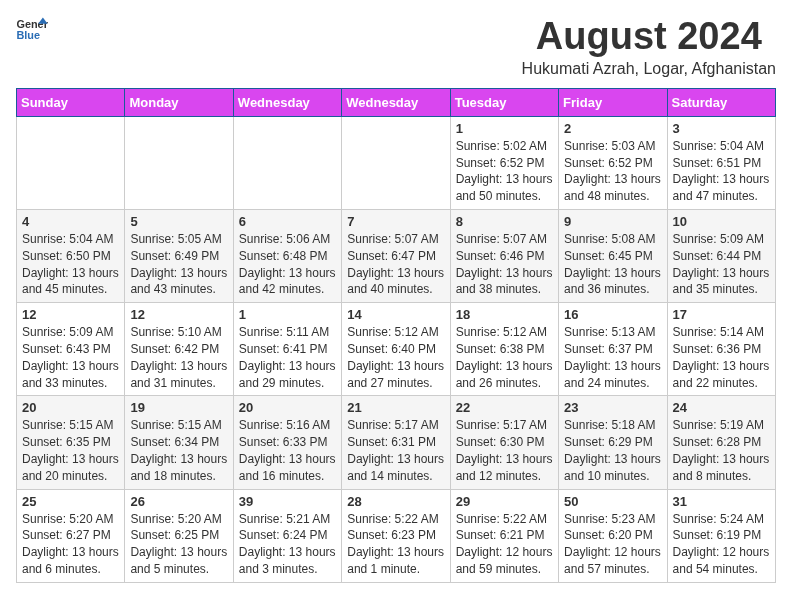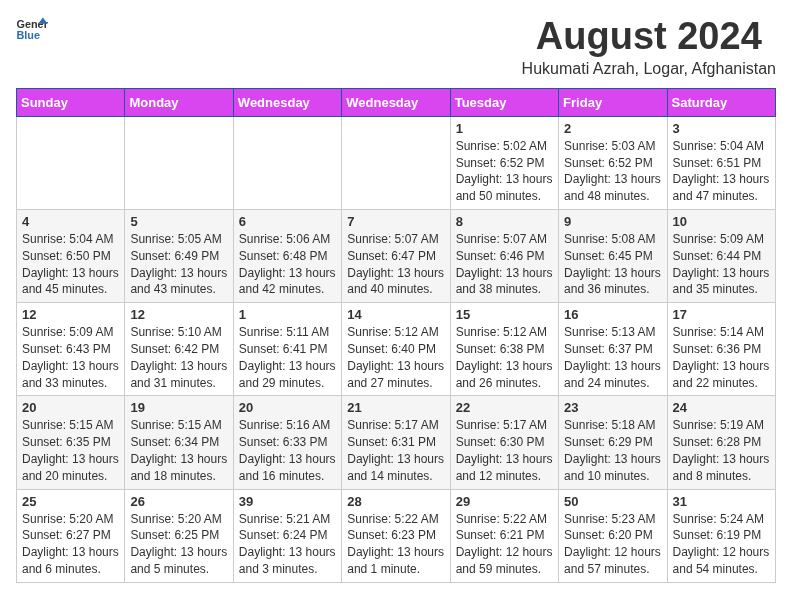--- a/index.html
+++ b/index.html
@@ -170,21 +170,21 @@
         </td>
         <td>
           <span class="cell-day">1</span>
           <div class="cell-info">Sunrise: 5:11 AM<br>Sunset: 6:41 PM<br>Daylight: 13 hours<br>and 29 minutes.</div>
         </td>
         <td>
           <span class="cell-day">14</span>
           <div class="cell-info">Sunrise: 5:12 AM<br>Sunset: 6:40 PM<br>Daylight: 13 hours<br>and 27 minutes.</div>
         </td>
         <td>
-          <span class="cell-day">15</span>
+          <span class="cell-day">18</span>
           <div class="cell-info">Sunrise: 5:12 AM<br>Sunset: 6:38 PM<br>Daylight: 13 hours<br>and 26 minutes.</div>
         </td>
         <td>
           <span class="cell-day">16</span>
           <div class="cell-info">Sunrise: 5:13 AM<br>Sunset: 6:37 PM<br>Daylight: 13 hours<br>and 24 minutes.</div>
         </td>
         <td>
           <span class="cell-day">17</span>
           <div class="cell-info">Sunrise: 5:14 AM<br>Sunset: 6:36 PM<br>Daylight: 13 hours<br>and 22 minutes.</div>
         </td>

